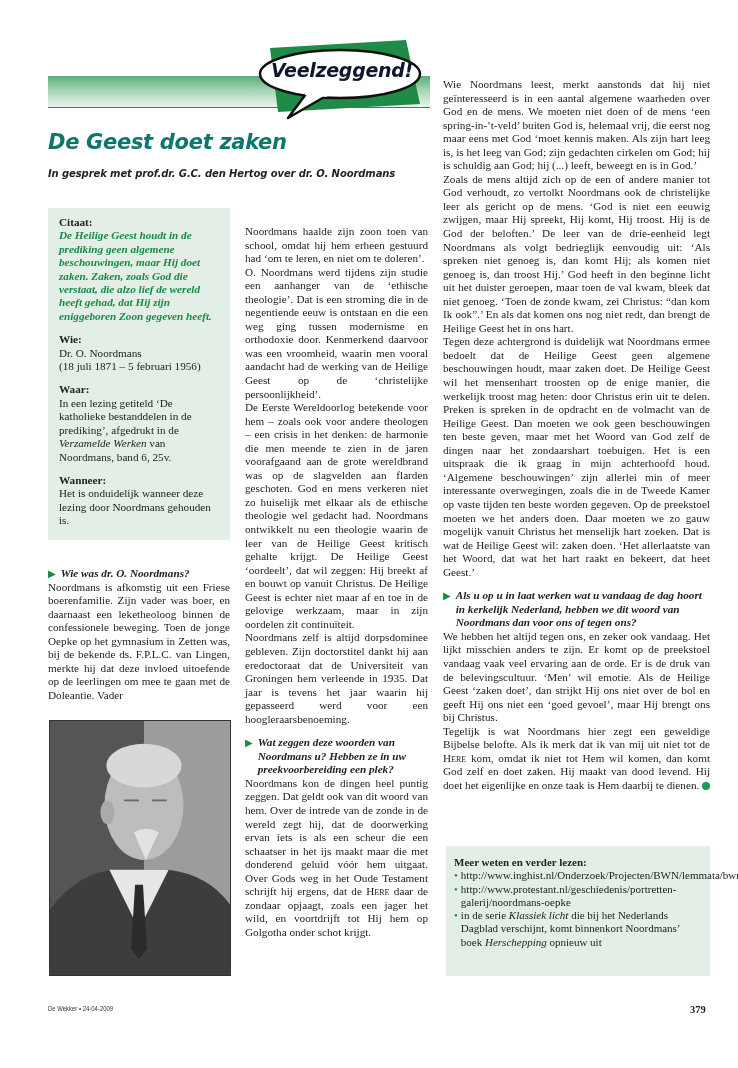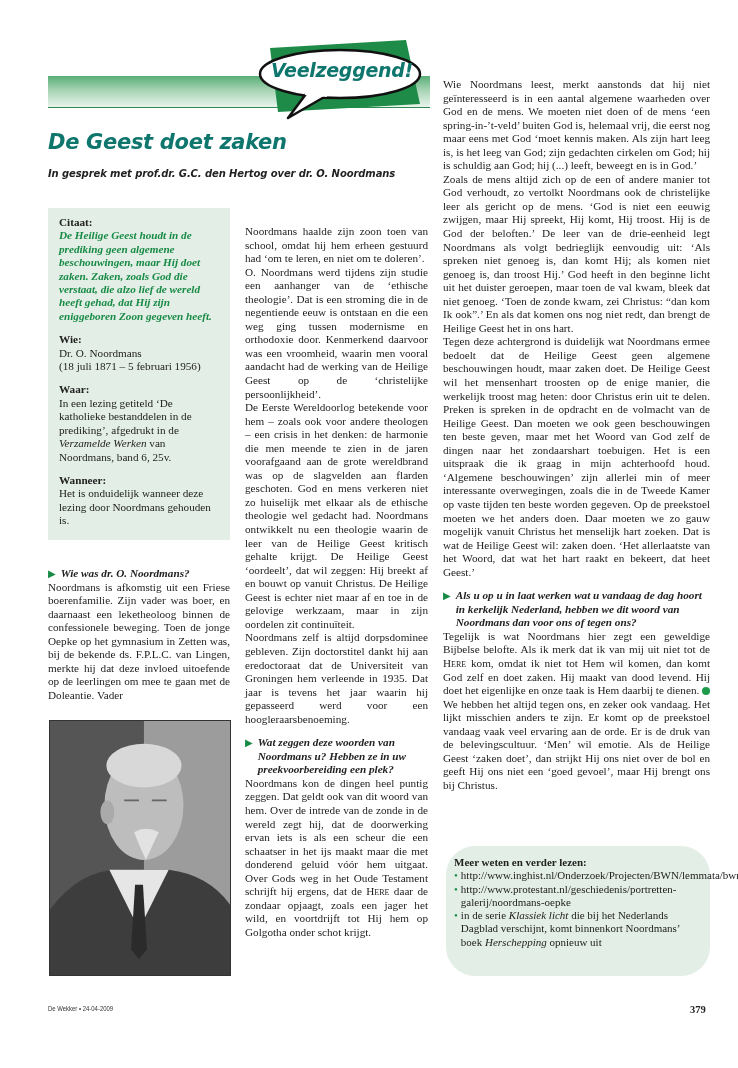--- a/index.html
+++ b/index.html
@@ -9,21 +9,21 @@
   .header-band {
     position: absolute; left: 48px; top: 76px; width: 382px; height: 32px;
     background: linear-gradient(to bottom, #5aae78 0%, #a5d3b3 45%, #e9f4ec 100%);
     border-bottom: 1px solid #2f8a52;
   }
   .bubble-wrap { position: absolute; left: 248px; top: 34px; width: 180px; height: 90px; }
   .bubble-wrap svg { width: 180px; height: 90px; display: block; }
   .bubble-text {
     position: absolute; left: 18px; top: 25px; width: 152px; text-align: center;
     font-family: "DejaVu Sans", sans-serif; font-style: italic; font-weight: bold;
-    font-size: 19px; color: #0f766e; letter-spacing: -0.3px;
+    font-size: 19px; color: #0f172a; letter-spacing: -0.3px;
   }
 
   .title {
     position: absolute; left: 48px; top: 130px;
     font-family: "DejaVu Sans", sans-serif; font-style: italic; font-weight: bold;
     font-size: 21px; color: #0f766e; letter-spacing: -0.3px;
   }
   .subtitle {
     position: absolute; left: 48px; top: 168px;
     font-family: "DejaVu Sans", sans-serif; font-style: italic; font-weight: bold;
@@ -59,21 +59,21 @@
   .photo svg { width: 100%; height: 100%; display: block; }
 
   .end-dot {
     display: inline-block; width: 8px; height: 8px; border-radius: 50%;
     background: #1e9a4b; float: right; margin-top: 3px;
   }
 
   .more-box {
     position: absolute; left: 446px; top: 846px; width: 264px; height: 130px;
     background: #e3eee6; padding: 10px 8px 0 8px;
-    font-size: 11px; line-height: 13.3px; color: #222; border-radius: 29px;
+    font-size: 11px; line-height: 13.3px; color: #222;
   }
   .more-box .lbl { font-weight: bold; }
   .more-box ul { list-style: none; }
   .more-box li { display: flex; gap: 3px; }
   .more-box li .bullet { color: #178a45; flex: none; }
   .more-box i { font-style: italic; }
 
   .footer-left {
     position: absolute; left: 48px; top: 1005px;
     font-family: "Liberation Sans", sans-serif; font-size: 7px; color: #333; transform: scaleX(0.85); transform-origin: left;
@@ -151,22 +151,22 @@
 </div>
 
 <div class="col col3">
   <p>Wie Noordmans leest, merkt aanstonds dat hij niet geïnteresseerd is in een aantal algemene waarheden over God en de mens. We moeten niet doen of de mens ‘een spring-in-’t-veld’ buiten God is, helemaal vrij, die eerst nog maar eens met God ‘moet kennis maken. Als zijn hart leeg is, is het leeg van God; zijn gedachten cirkelen om God; hij is schuldig aan God; hij (...) leeft, beweegt en is in God.’</p>
   <p>Zoals de mens altijd zich op de een of andere manier tot God verhoudt, zo vertolkt Noordmans ook de christelijke leer als gericht op de mens. ‘God is niet een eeuwig zwijgen, maar Hij spreekt, Hij komt, Hij troost. Hij is de God der beloften.’ De leer van de drie-eenheid legt Noordmans als volgt bedrieglijk eenvoudig uit: ‘Als spreken niet genoeg is, dan komt Hij; als komen niet genoeg is, dan troost Hij.’ God heeft in den beginne licht uit het duister geroepen, maar toen de val kwam, bleek dat niet genoeg. ‘Toen de zonde kwam, zei Christus: “dan kom Ik ook”.’ En als dat komen ons nog niet redt, dan brengt de Heilige Geest het in ons hart.</p>
   <p style="margin-bottom:10px;">Tegen deze achtergrond is duidelijk wat Noordmans ermee bedoelt dat de Heilige Geest geen algemene beschouwingen houdt, maar zaken doet. De Heilige Geest wil het mensenhart troosten op de enige manier, die werkelijk troost mag heten: door Christus erin uit te delen. Preken is spreken in de opdracht en de volmacht van de Heilige Geest. Dan moeten we ook geen beschouwingen ten beste geven, maar met het Woord van God zelf de dingen naar het zondaarshart toebuigen. Het is een uitspraak die ik graag in mijn achterhoofd houd. ‘Algemene beschouwingen’ zijn allerlei min of meer interessante overwegingen, zoals die in de Tweede Kamer op vaste tijden ten beste worden gegeven. Op de preekstoel moeten we het anders doen. Daar moeten we zo gauw mogelijk vanuit Christus het menselijk hart zoeken. Dat is wat de Heilige Geest wil: zaken doen. ‘Het allerlaatste van het Woord, dat wat het hart raakt en bekeert, dat heet Geest.’</p>
   <div class="q-head">
     <span class="arrow">▶</span>
     <span class="qt">Als u op u in laat werken wat u vandaag de dag hoort in kerkelijk Nederland, hebben we dit woord van Noordmans dan voor ons of tegen ons?</span>
   </div>
+  <p>We hebben het altijd tegen ons, en zeker ook vandaag. Het lijkt misschien anders te zijn. Er komt op de preekstoel vandaag vaak veel ervaring aan de orde. Er is de druk van de belevingscultuur. ‘Men’ wil emotie. Als de Heilige Geest ‘zaken doet’, dan strijkt Hij ons niet over de bol en geeft Hij ons niet een ‘goed gevoel’, maar Hij brengt ons bij Christus.</p>
   <p><span>Tegelijk is wat Noordmans hier zegt een geweldige Bijbelse belofte. Als ik merk dat ik van mij uit niet tot de </span><span class="sc">Here</span><span> kom, omdat ik niet tot Hem wil komen, dan komt God zelf en doet zaken. Hij maakt van dood levend. Hij doet het eigenlijke en onze taak is Hem daarbij te dienen.</span><span class="end-dot"></span></p>
-  <p>We hebben het altijd tegen ons, en zeker ook vandaag. Het lijkt misschien anders te zijn. Er komt op de preekstoel vandaag vaak veel ervaring aan de orde. Er is de druk van de belevingscultuur. ‘Men’ wil emotie. Als de Heilige Geest ‘zaken doet’, dan strijkt Hij ons niet over de bol en geeft Hij ons niet een ‘goed gevoel’, maar Hij brengt ons bij Christus.</p>
 </div>
 
 <div class="more-box">
   <div class="lbl">Meer weten en verder lezen:</div>
   <ul>
     <li>
       <span class="bullet">•</span>
       <span>http://www.inghist.nl/Onderzoek/Projecten/BWN/lemmata/bwn3/noordmans</span>
     </li>
     <li>

